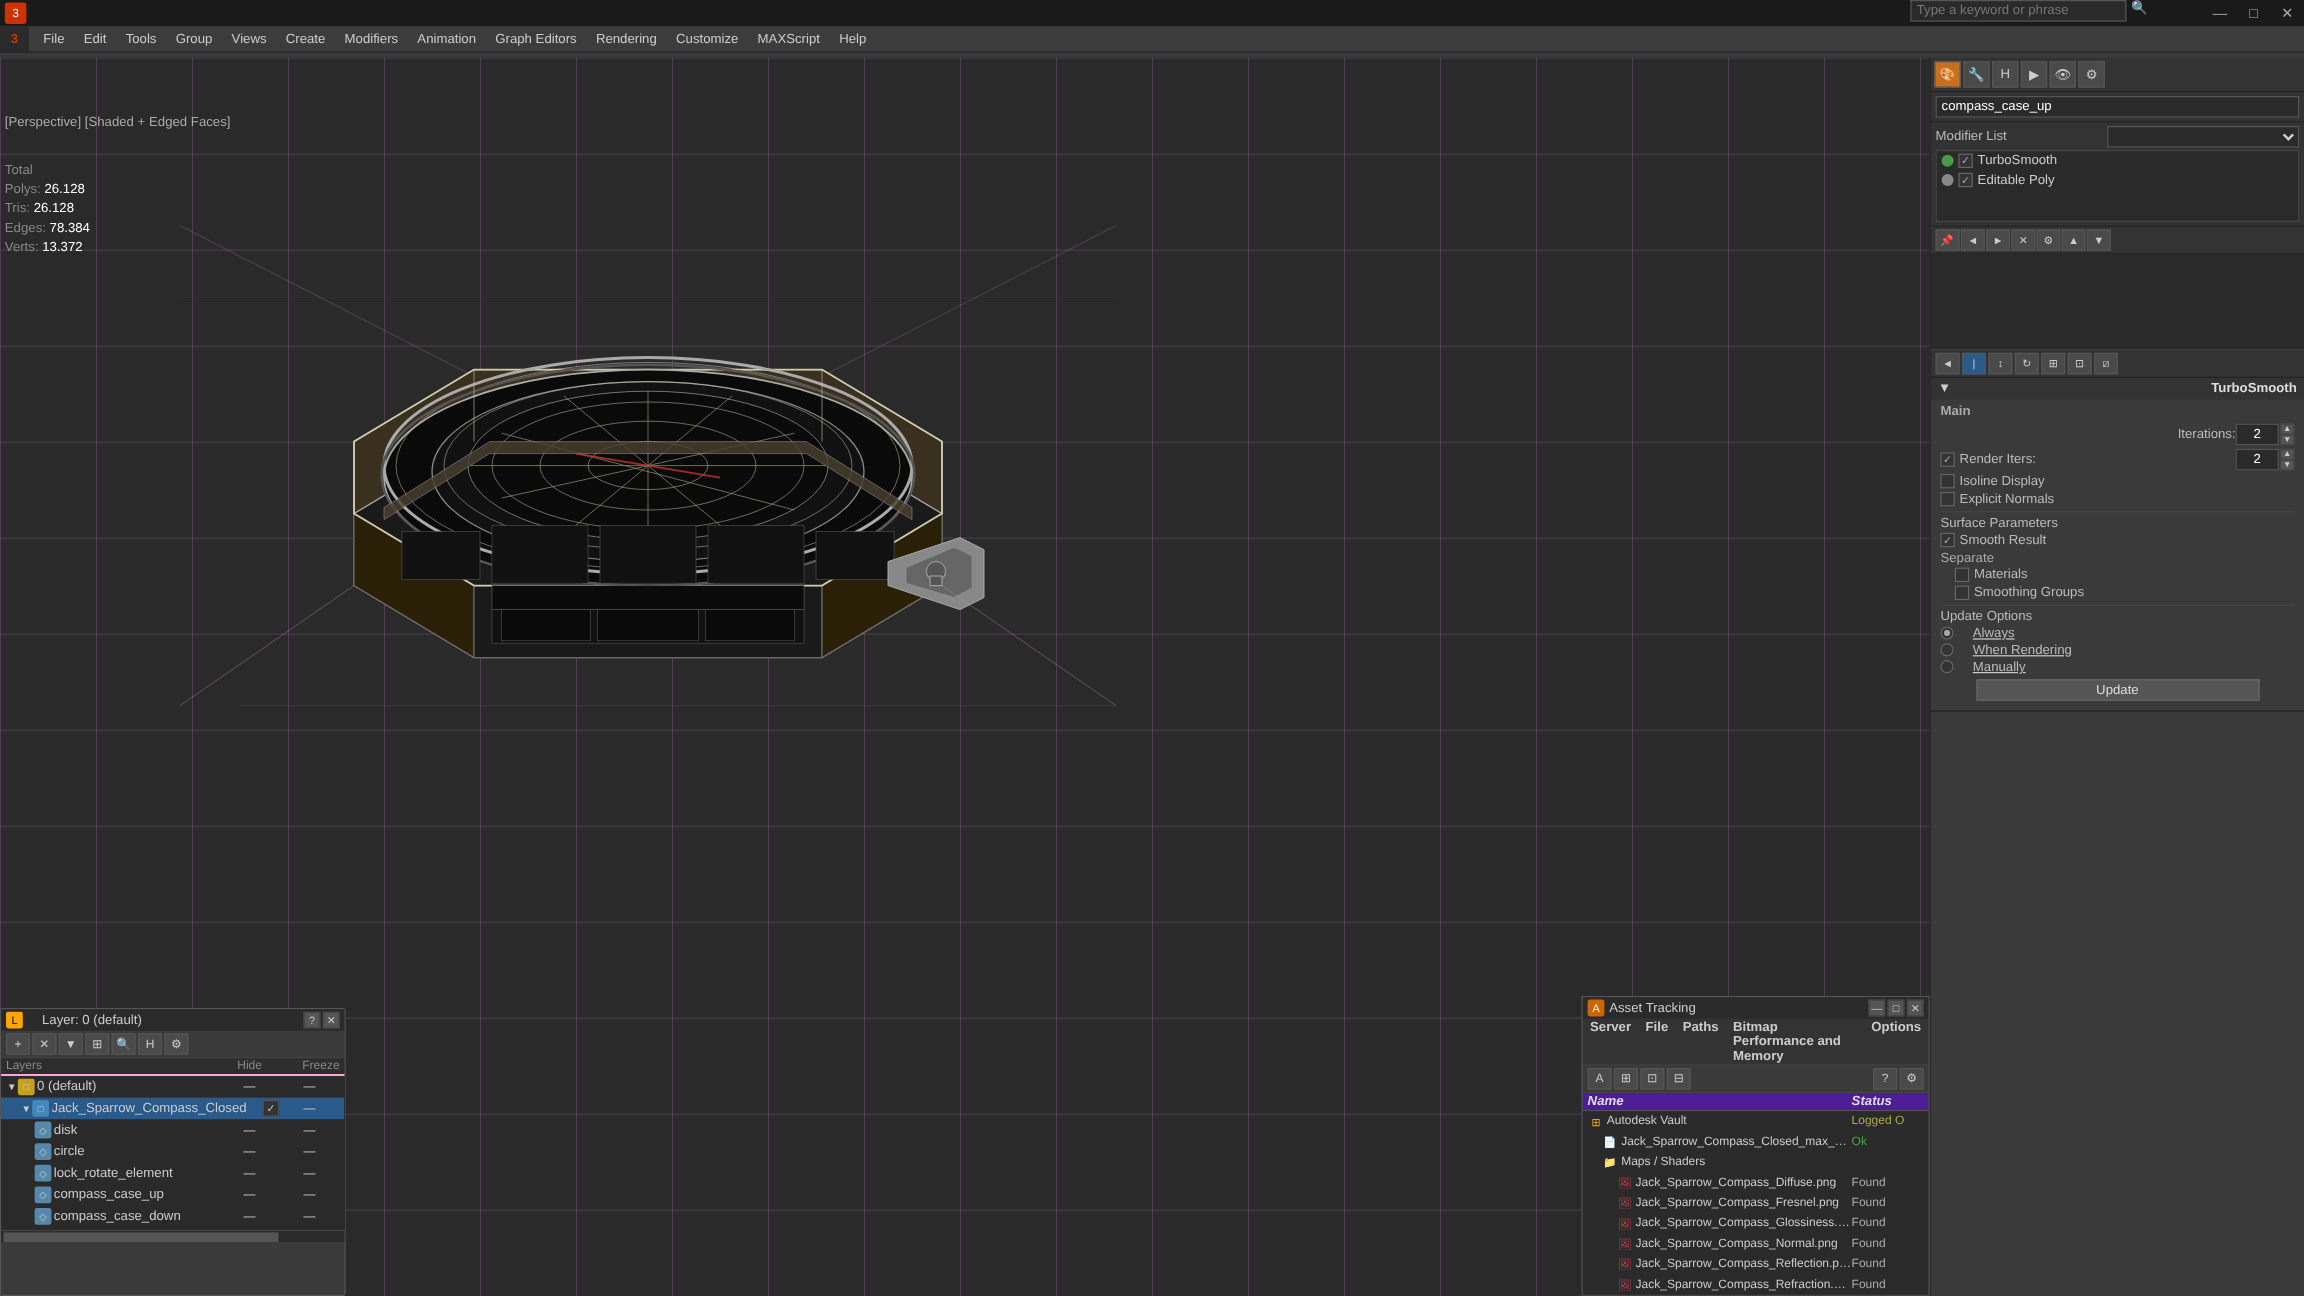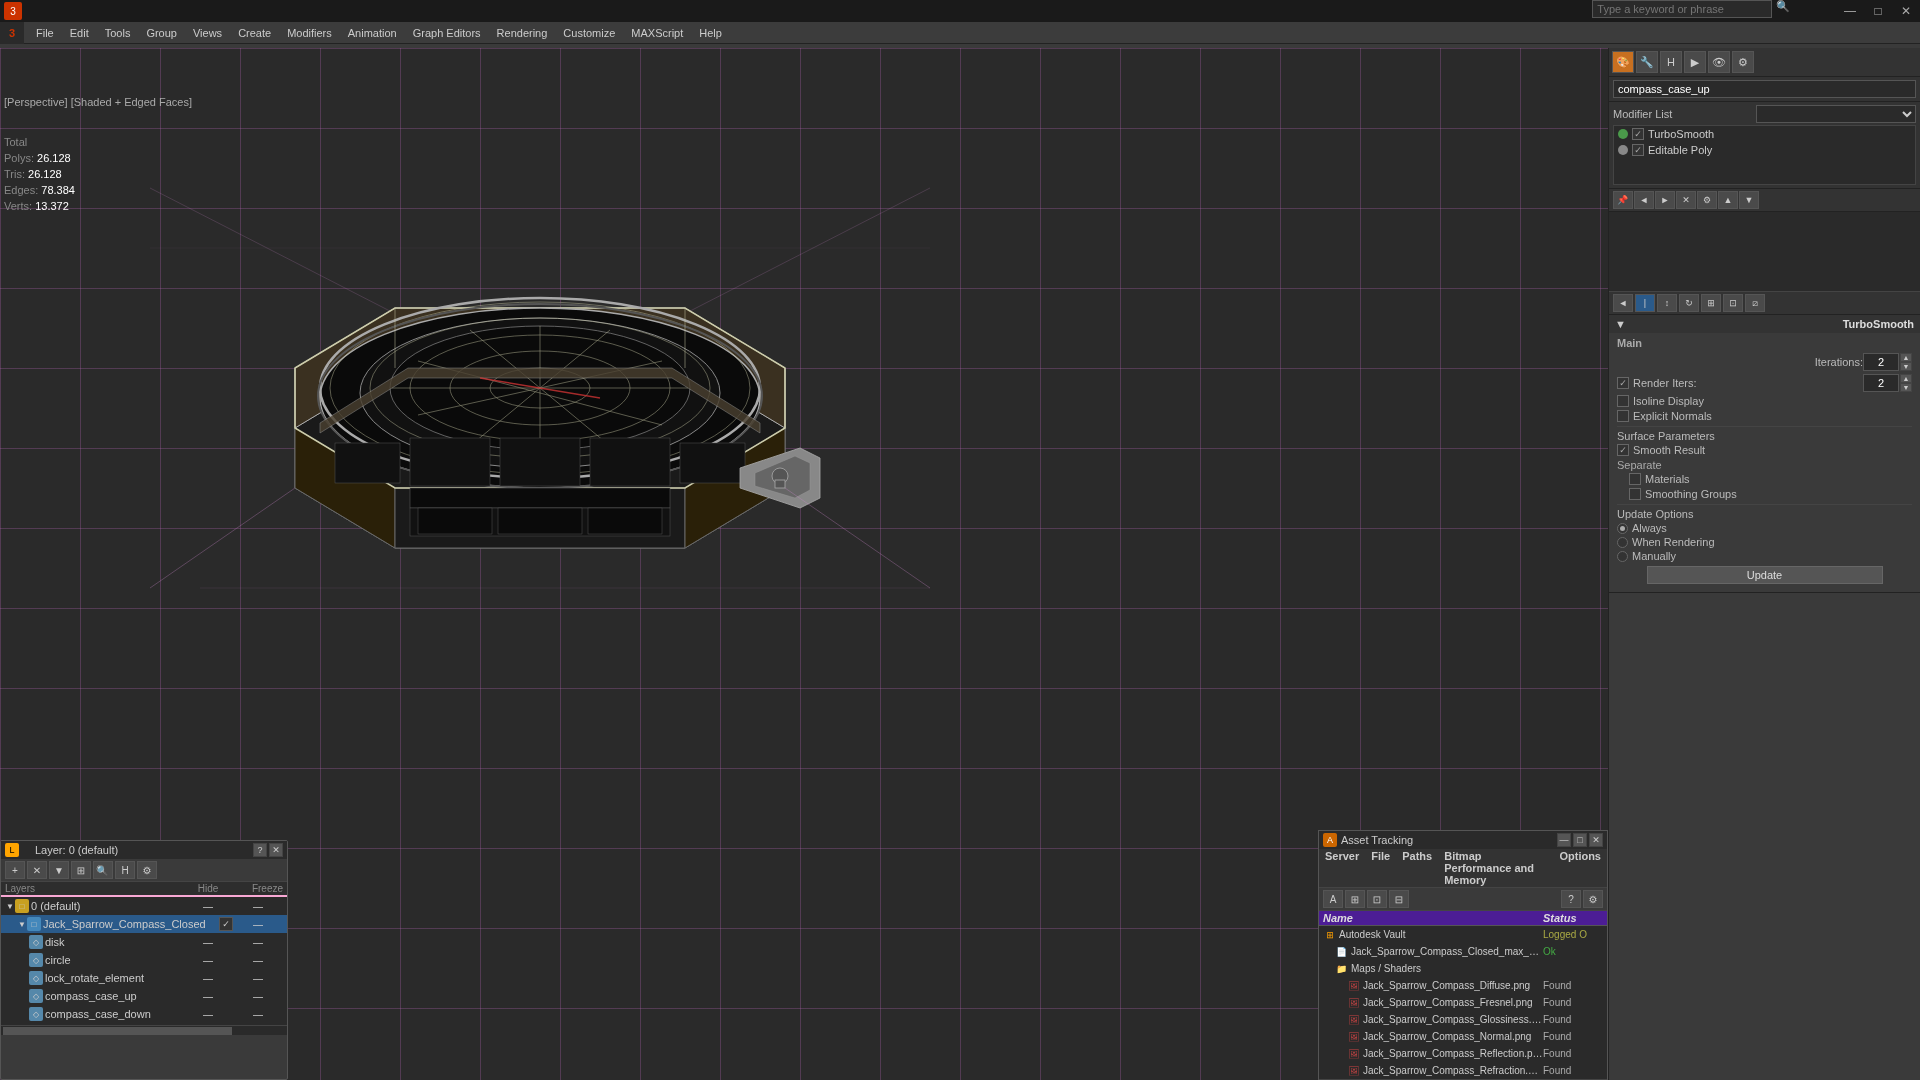--- a/index.html
+++ b/index.html
@@ -105,21 +105,21 @@
     .ts-row .spinner input { width: 36px; height: 18px; background: #2a2a2a; border: 1px solid #555; color: #fff; font-size: 11px; text-align: center; }
     .ts-row .spinner .arrows { display: flex; flex-direction: column; }
     .ts-row .spinner .arrow-btn { width: 12px; height: 9px; background: #555; border: 1px solid #444; display: flex; align-items: center; justify-content: center; font-size: 7px; cursor: pointer; line-height: 1; }
 
     .ts-checkbox-row { display: flex; align-items: center; gap: 4px; margin-bottom: 3px; }
     .ts-checkbox { width: 12px; height: 12px; border: 1px solid #666; background: #333; display: inline-flex; align-items: center; justify-content: center; cursor: pointer; }
     .ts-checkbox.checked::after { content: '✓'; font-size: 9px; color: #aaa; }
     .ts-checkbox-label { color: #bbb; font-size: 11px; }
 
     .ts-subsection-header { color: #bbb; font-size: 11px; margin: 4px 0 2px 0; border-top: 1px solid #444; padding-top: 3px; }
-    .ts-radio-row { display: flex; align-items: center; gap: 4px; margin-bottom: 2px; }
+    .ts-radio-row { display: flex; align-items: flex-start; gap: 16px; margin-bottom: 2px; text-decoration: underline; }
     .ts-radio { width: 11px; height: 11px; border-radius: 50%; border: 1px solid #666; background: #333; display: inline-flex; align-items: center; justify-content: center; cursor: pointer; }
     .ts-radio.selected::after { content: ''; width: 5px; height: 5px; border-radius: 50%; background: #aaa; }
 
     .update-btn { width: 80%; margin: 4px auto; display: block; background: #555; border: 1px solid #666; color: #ddd; font-size: 11px; padding: 2px 0; text-align: center; cursor: pointer; }
 
     
     #layers-panel {
       position: absolute; bottom: 0; left: 0; width: 288px; height: 240px;
       background: #3a3a3a; border: 1px solid #555; border-radius: 2px;
     }

